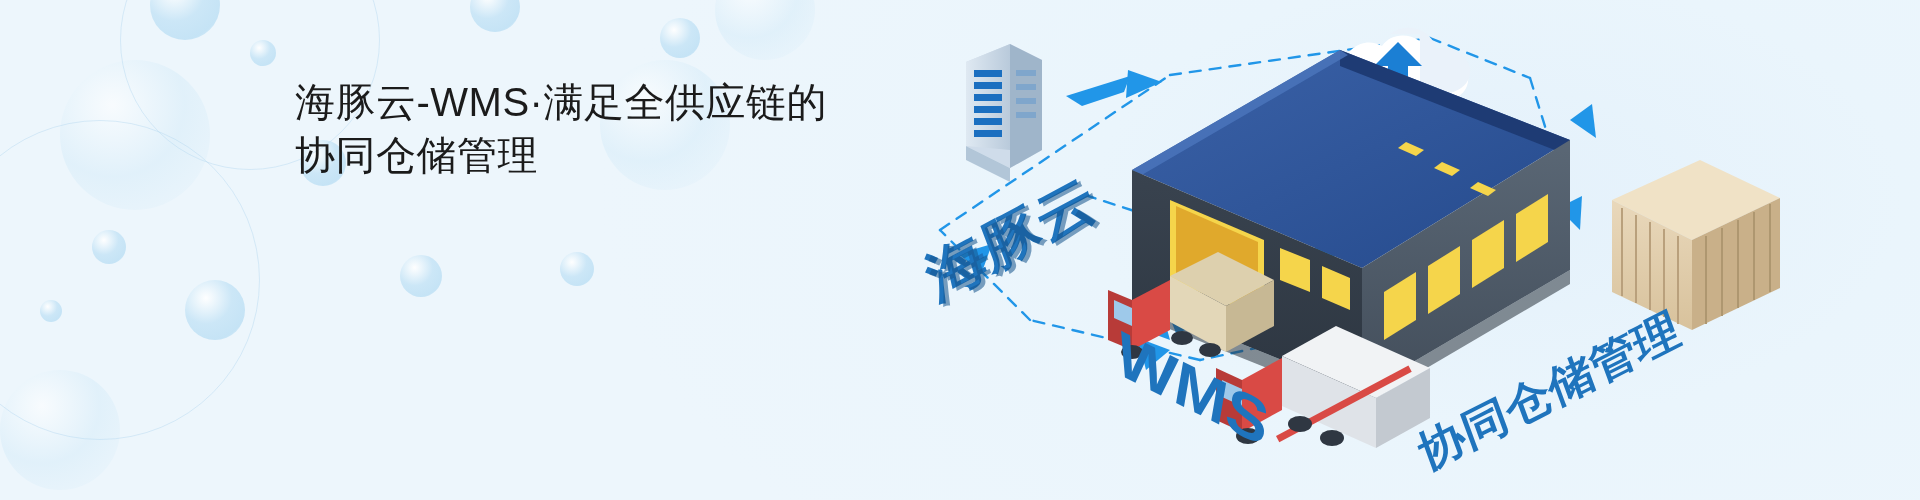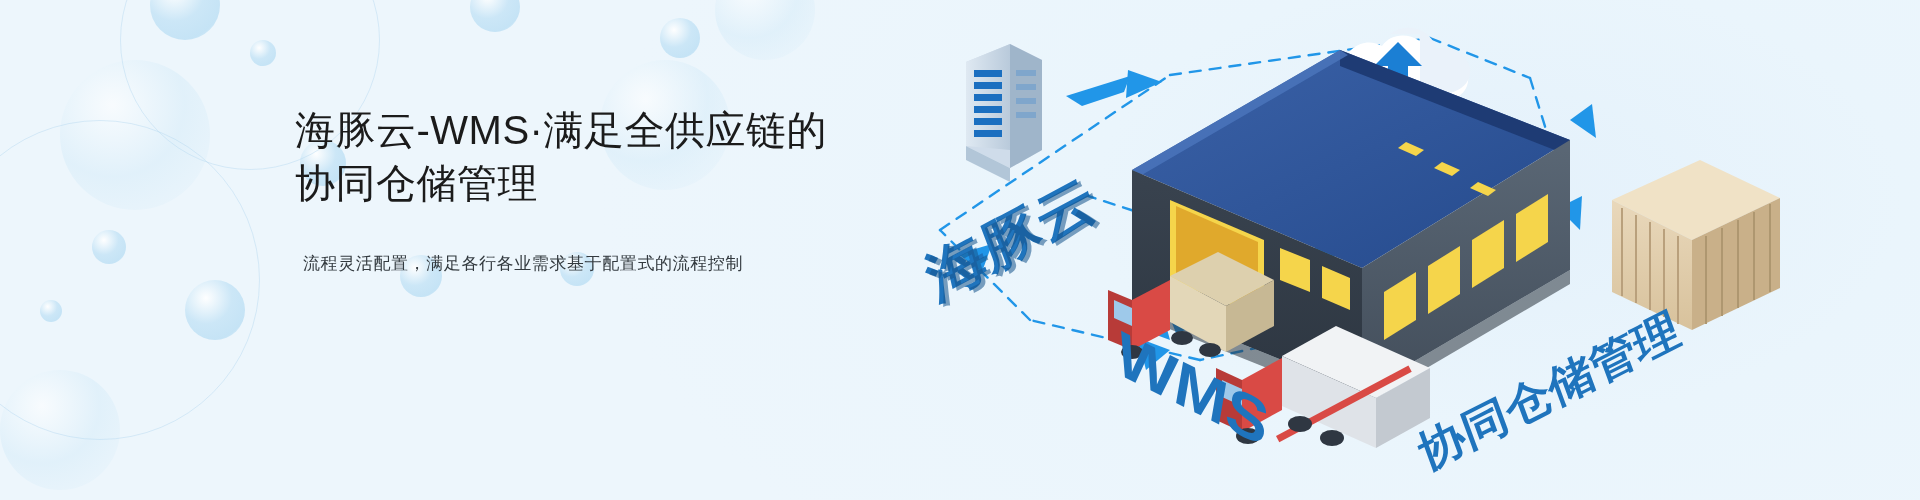--- a/index.html
+++ b/index.html
@@ -25,21 +25,21 @@
   .bub.faint {
     background:radial-gradient(circle at 35% 30%, rgba(255,255,255,.6) 0%, rgba(210,234,248,.45) 50%, rgba(200,228,245,0) 100%);
   }
   .ring {
     position:absolute; border-radius:50%;
     border:1px solid rgba(180,216,240,.45);
     background:transparent;
   }
 
   
-  .copy { position:absolute; left:295px; top:104px; width:640px; }
+  .copy { position:absolute; left:295px; top:76px; width:640px; }
   .headline {
     font-size:40px; line-height:1.32; color:#1b1b1b;
     font-weight:400; letter-spacing:.5px; white-space:pre-line;
   }
   .subtitle {
     margin-top:42px; margin-left:8px;
     font-size:17px; color:#333a3f; letter-spacing:.6px;
   }
 
   
@@ -66,21 +66,20 @@
     <div class="bub" style="left:660px;top:18px;width:40px;height:40px;"></div>
     <div class="bub faint" style="left:715px;top:-40px;width:100px;height:100px;"></div>
     <div class="bub" style="left:470px;top:-18px;width:50px;height:50px;"></div>
     <div class="ring" style="left:-60px;top:120px;width:320px;height:320px;"></div>
     <div class="ring" style="left:120px;top:-90px;width:260px;height:260px;"></div>
   </div>
 
   <div class="copy">
     <h1 class="headline">海豚云-WMS·满足全供应链的
 协同仓储管理</h1>
-    <p class="subtitle">流程灵活配置，满足各行各业需求基于配置式的流程控制</p>
   </div>
 
   <div class="art">
     <svg viewBox="0 0 1050 500" xmlns="http://www.w3.org/2000/svg">
       <defs>
         <linearGradient id="roofG" x1="0" y1="0" x2="1" y2="1">
           <stop offset="0" stop-color="#3b62a8"></stop>
             <stop offset="1" stop-color="#254a8c"></stop>
         </linearGradient>
         <linearGradient id="roofG2" x1="0" y1="0" x2="1" y2="1">

